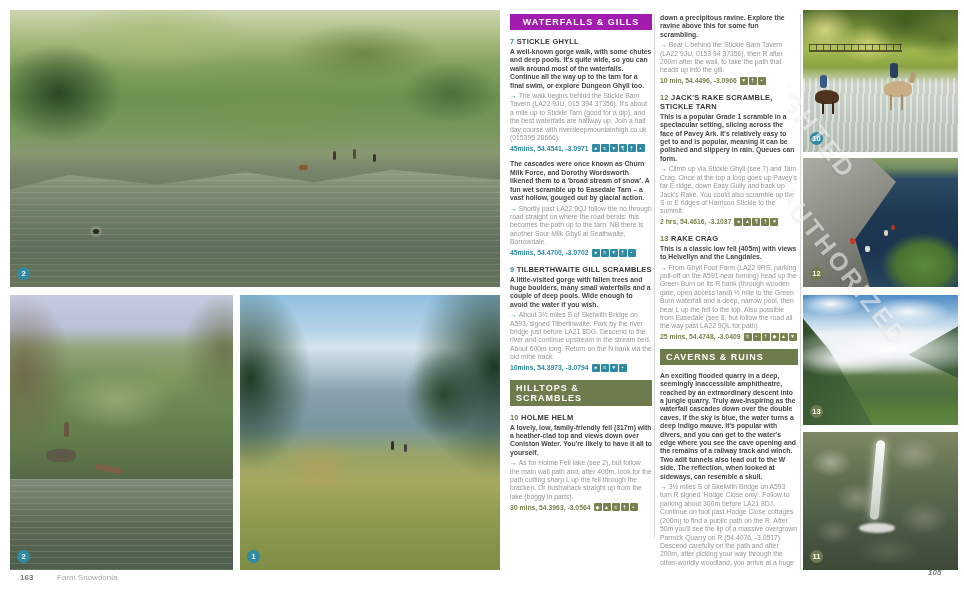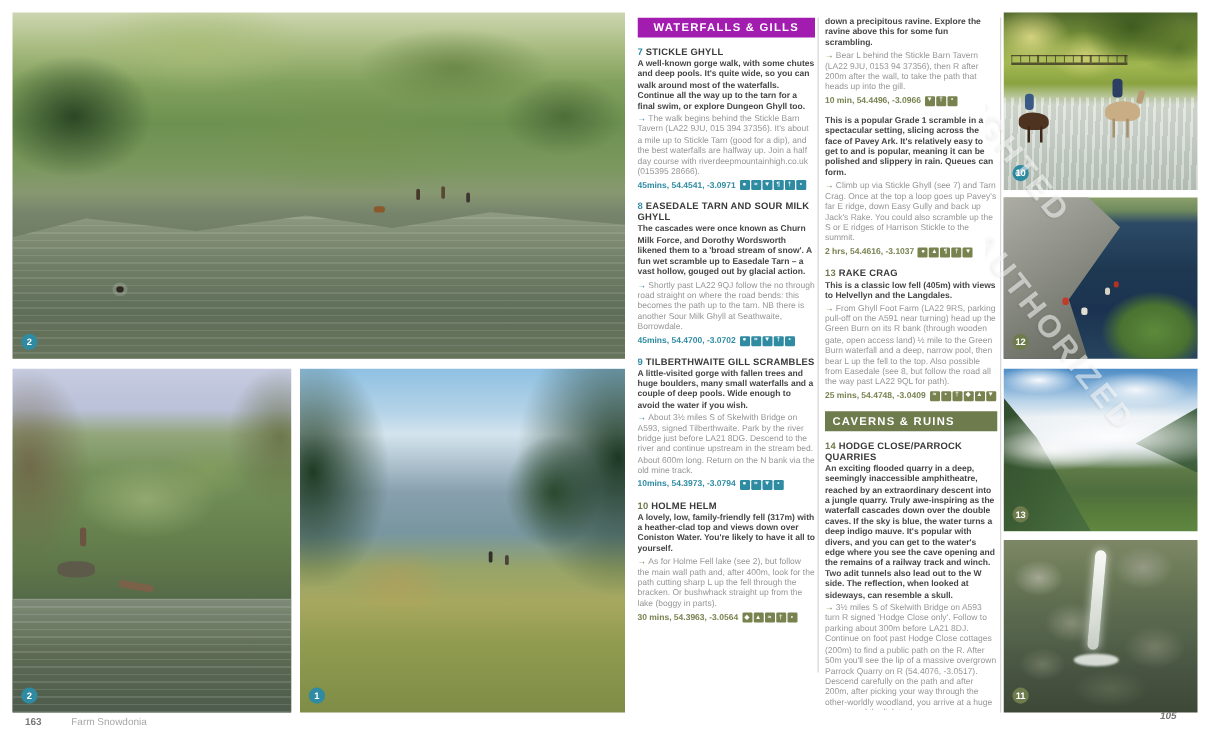--- a/index.html
+++ b/index.html
@@ -208,21 +208,20 @@
           <span class="mtxt">45mins, 54.4541, -3.0971</span>
           <span class="tag teal">●</span>
           <span class="tag teal">≈</span>
           <span class="tag teal">▼</span>
           <span class="tag teal">¶</span>
           <span class="tag teal">†</span>
           <span class="tag teal">▪</span>
         </p>
       </article>
       <article class="entry">
-        <h3><span class="num teal">8 </span><span>EASEDALE TARN AND SOUR MILK GHYLL</span></h3>
         <p class="intro">The cascades were once known as Churn Milk Force, and Dorothy Wordsworth likened them to a 'broad stream of snow'. A fun wet scramble up to Easedale Tarn – a vast hollow, gouged out by glacial action.</p>
         <p class="dirs"><span class="arrow teal">→ </span><span>Shortly past LA22 9QJ follow the no through road straight on where the road bends: this becomes the path up to the tarn. NB there is another Sour Milk Ghyll at Seathwaite, Borrowdale.</span></p>
         <p class="meta teal">
           <span class="mtxt">45mins, 54.4700, -3.0702</span>
           <span class="tag teal">●</span>
           <span class="tag teal">≈</span>
           <span class="tag teal">▼</span>
           <span class="tag teal">†</span>
           <span class="tag teal">▪</span>
         </p>
@@ -232,20 +231,21 @@
         <p class="intro">A little-visited gorge with fallen trees and huge boulders, many small waterfalls and a couple of deep pools. Wide enough to avoid the water if you wish.</p>
         <p class="dirs"><span class="arrow teal">→ </span><span>About 3½ miles S of Skelwith Bridge on A593, signed Tilberthwaite. Park by the river bridge just before LA21 8DG. Descend to the river and continue upstream in the stream bed. About 600m long. Return on the N bank via the old mine track.</span></p>
         <p class="meta teal">
           <span class="mtxt">10mins, 54.3973, -3.0794</span>
           <span class="tag teal">●</span>
           <span class="tag teal">≈</span>
           <span class="tag teal">▼</span>
           <span class="tag teal">▪</span>
         </p>
       </article>
+      <div class="section-header olive">HILLTOPS &amp; SCRAMBLES</div>
       <article class="entry">
         <h3><span class="num olive">10 </span><span>HOLME HELM</span></h3>
         <p class="intro">A lovely, low, family-friendly fell (317m) with a heather-clad top and views down over Coniston Water. You're likely to have it all to yourself.</p>
         <p class="dirs"><span class="arrow olive">→ </span><span>As for Holme Fell lake (see 2), but follow the main wall path and, after 400m, look for the path cutting sharp L up the fell through the bracken. Or bushwhack straight up from the lake (boggy in parts).</span></p>
         <p class="meta olive">
           <span class="mtxt">30 mins, 54.3963, -3.0564</span>
           <span class="tag olive">◆</span>
           <span class="tag olive">▲</span>
           <span class="tag olive">≈</span>
           <span class="tag olive">†</span>
@@ -258,20 +258,21 @@
         <p class="intro">down a precipitous ravine. Explore the ravine above this for some fun scrambling.</p>
         <p class="dirs"><span class="arrow olive">→ </span><span>Bear L behind the Stickle Barn Tavern (LA22 9JU, 0153 94 37356), then R after 200m after the wall, to take the path that heads up into the gill.</span></p>
         <p class="meta olive">
           <span class="mtxt">10 min, 54.4496, -3.0966</span>
           <span class="tag olive">▼</span>
           <span class="tag olive">†</span>
           <span class="tag olive">▪</span>
         </p>
       </article>
       <article class="entry">
+        <h3><span class="num olive">12 </span><span>JACK'S RAKE SCRAMBLE, STICKLE TARN</span></h3>
         <p class="intro">This is a popular Grade 1 scramble in a spectacular setting, slicing across the face of Pavey Ark. It's relatively easy to get to and is popular, meaning it can be polished and slippery in rain. Queues can form.</p>
         <p class="dirs"><span class="arrow olive">→ </span><span>Climb up via Stickle Ghyll (see 7) and Tarn Crag. Once at the top a loop goes up Pavey's far E ridge, down Easy Gully and back up Jack's Rake. You could also scramble up the S or E ridges of Harrison Stickle to the summit.</span></p>
         <p class="meta olive">
           <span class="mtxt">2 hrs, 54.4616, -3.1037</span>
           <span class="tag olive">●</span>
           <span class="tag olive">▲</span>
           <span class="tag olive">¶</span>
           <span class="tag olive">†</span>
           <span class="tag olive">▼</span>
         </p>
@@ -285,21 +286,20 @@
           <span class="tag olive">≈</span>
           <span class="tag olive">▪</span>
           <span class="tag olive">†</span>
           <span class="tag olive">◆</span>
           <span class="tag olive">▲</span>
           <span class="tag olive">▼</span>
         </p>
       </article>
       <div class="section-header olive">CAVERNS &amp; RUINS</div>
       <article class="entry">
-        <h3><span class="num olive">14 </span><span>HODGE CLOSE/PARROCK QUARRIES</span></h3>
         <p class="intro">An exciting flooded quarry in a deep, seemingly inaccessible amphitheatre, reached by an extraordinary descent into a jungle quarry. Truly awe-inspiring as the waterfall cascades down over the double caves. If the sky is blue, the water turns a deep indigo mauve. It's popular with divers, and you can get to the water's edge where you see the cave opening and the remains of a railway track and winch. Two adit tunnels also lead out to the W side. The reflection, when looked at sideways, can resemble a skull.</p>
         <p class="dirs"><span class="arrow olive">→ </span><span>3½ miles S of Skelwith Bridge on A593 turn R signed 'Hodge Close only'. Follow to parking about 300m before LA21 8DJ. Continue on foot past Hodge Close cottages (200m) to find a public path on the R. After 50m you'll see the lip of a massive overgrown Parrock Quarry on R (54.4076, -3.0517). Descend carefully on the path and after 200m, after picking your way through the other-worldly woodland, you arrive at a huge cavern and the link to the</span></p>
       </article>
     </div>
 
   <div class="ph" id="ph-horses">
     <div class="tx"></div>
     <div class="bridge"></div>
     <div class="bdeck"></div>
     <div class="sparkle"></div>

